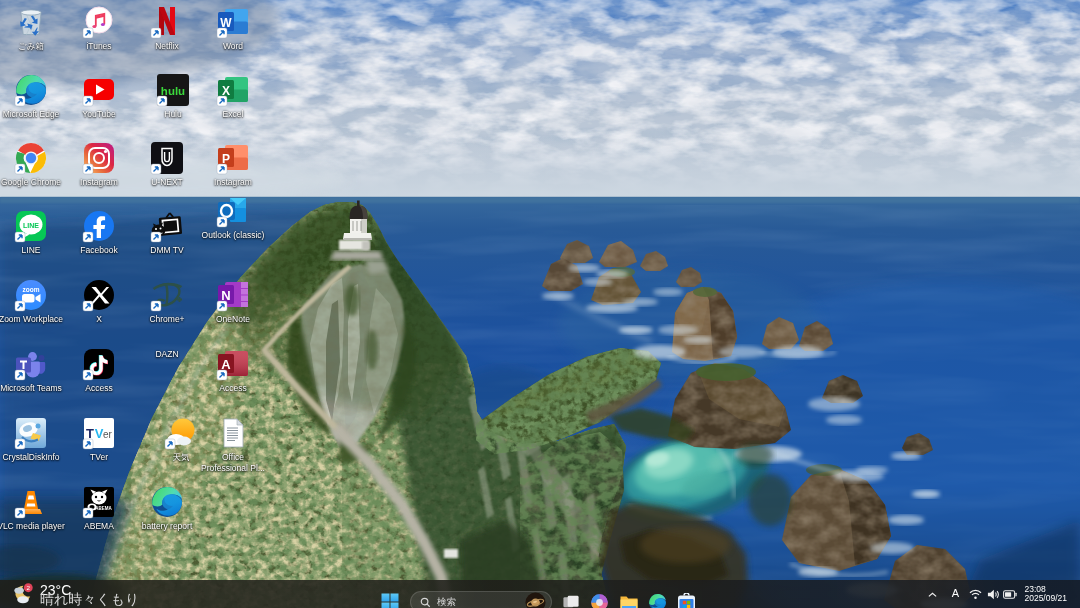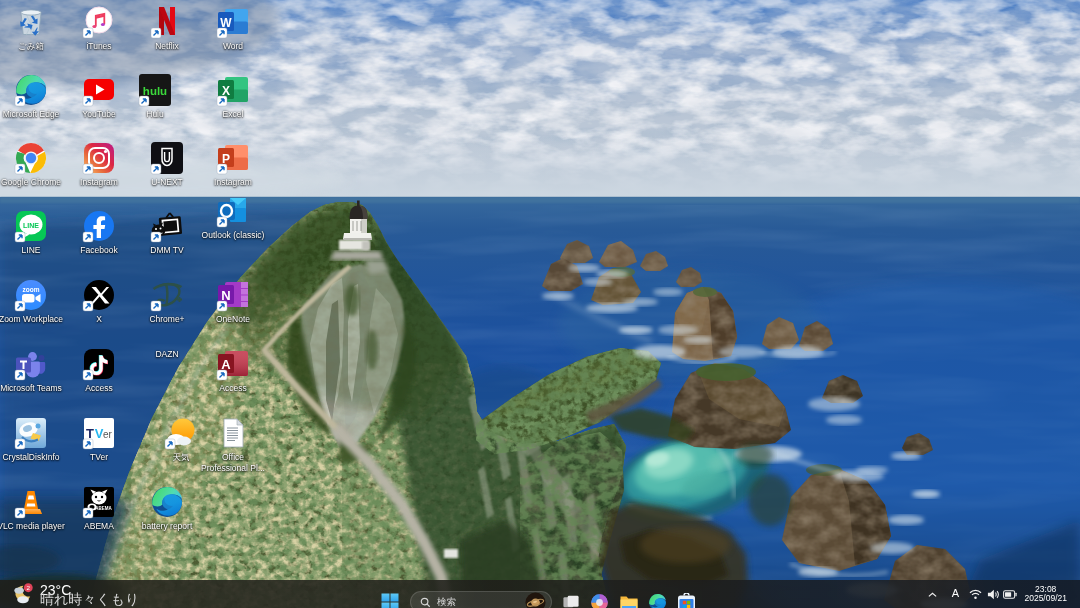--- a/index.html
+++ b/index.html
@@ -13,21 +13,21 @@
 #wxc{font-size:14px;line-height:10px}
 #wxd{font-size:14px;line-height:9px;color:#d8d8d8}
 #ctr{position:absolute;left:374px;top:0;height:44px;display:flex;align-items:center}
 #sbox{width:142px;height:22px;background:rgba(255,255,255,.085);border:1px solid rgba(255,255,255,.14);border-radius:11px;display:flex;align-items:center;margin:0 4px}
 #stxt{font-size:9.5px;color:#d8d8d8;flex:1}
 #saturn{margin-right:5px}
 .tbi{width:29px;height:28px;display:flex;align-items:center;justify-content:center;position:relative}
 .dot{position:absolute;bottom:1px;left:11.5px;width:6px;height:2.5px;border-radius:2px;background:#9fb6d4}
 #tray{position:absolute;right:0;top:0;height:28px;width:220px}
 #ime{color:#fff;font-size:11px}
-#clock{position:absolute;right:13px;top:4.5px;color:#fff;font-size:8.5px;text-align:center;line-height:9.5px}
+#clock{position:absolute;right:13px;top:4.5px;color:#fff;font-size:8.5px;text-align:left;line-height:9.5px}
 </style></head><body>
 <svg width="0" height="0" style="position:absolute">
     <defs>
 <linearGradient id="edgeB" x1="0" y1="0" x2="0.3" y2="1">
         <stop offset="0" stop-color="#0c59a4"></stop>
         <stop offset="1" stop-color="#114a8b"></stop>
       </linearGradient>
 <linearGradient id="edgeC" x1="0" y1="0" x2="0.4" y2="1">
         <stop offset="0" stop-color="#1b9de2"></stop>
         <stop offset="0.6" stop-color="#1595df"></stop>
@@ -461,21 +461,21 @@
         <rect x="2" y="6" width="30" height="21" rx="5" fill="#f60000"></rect>
 <path d="M14,11.5 L22.5,16.5 L14,21.5 Z" fill="#fff"></path>
         <g>
           <rect x="1" y="23" width="10" height="10" rx="2" fill="#fff" stroke="#9ab" stroke-width="0.4"></rect>
           <path d="M3.5,30.5 L8,26 M8,26 L4.8,26 M8,26 L8,29.2" stroke="#1567c0" stroke-width="1.4" fill="none"></path>
         </g>
       </svg>
     </div>
     <div class="il">YouTube</div>
   </div>
-<div class="ic" style="left:107px;top:73px">
+<div class="ic" style="left:125px;top:73px">
 <div class="ig">
       <svg width="34" height="34" viewBox="0 0 34 34">
         <rect x="1" y="1" width="32" height="32" rx="3" fill="#161616"></rect>
 <text x="17" y="21.5" font-family="Liberation Sans" font-size="11.5" font-weight="bold" fill="#3bd83b" text-anchor="middle">hulu</text>
         <g>
           <rect x="1" y="23" width="10" height="10" rx="2" fill="#fff" stroke="#9ab" stroke-width="0.4"></rect>
           <path d="M3.5,30.5 L8,26 M8,26 L4.8,26 M8,26 L8,29.2" stroke="#1567c0" stroke-width="1.4" fill="none"></path>
         </g>
       </svg>
     </div>

